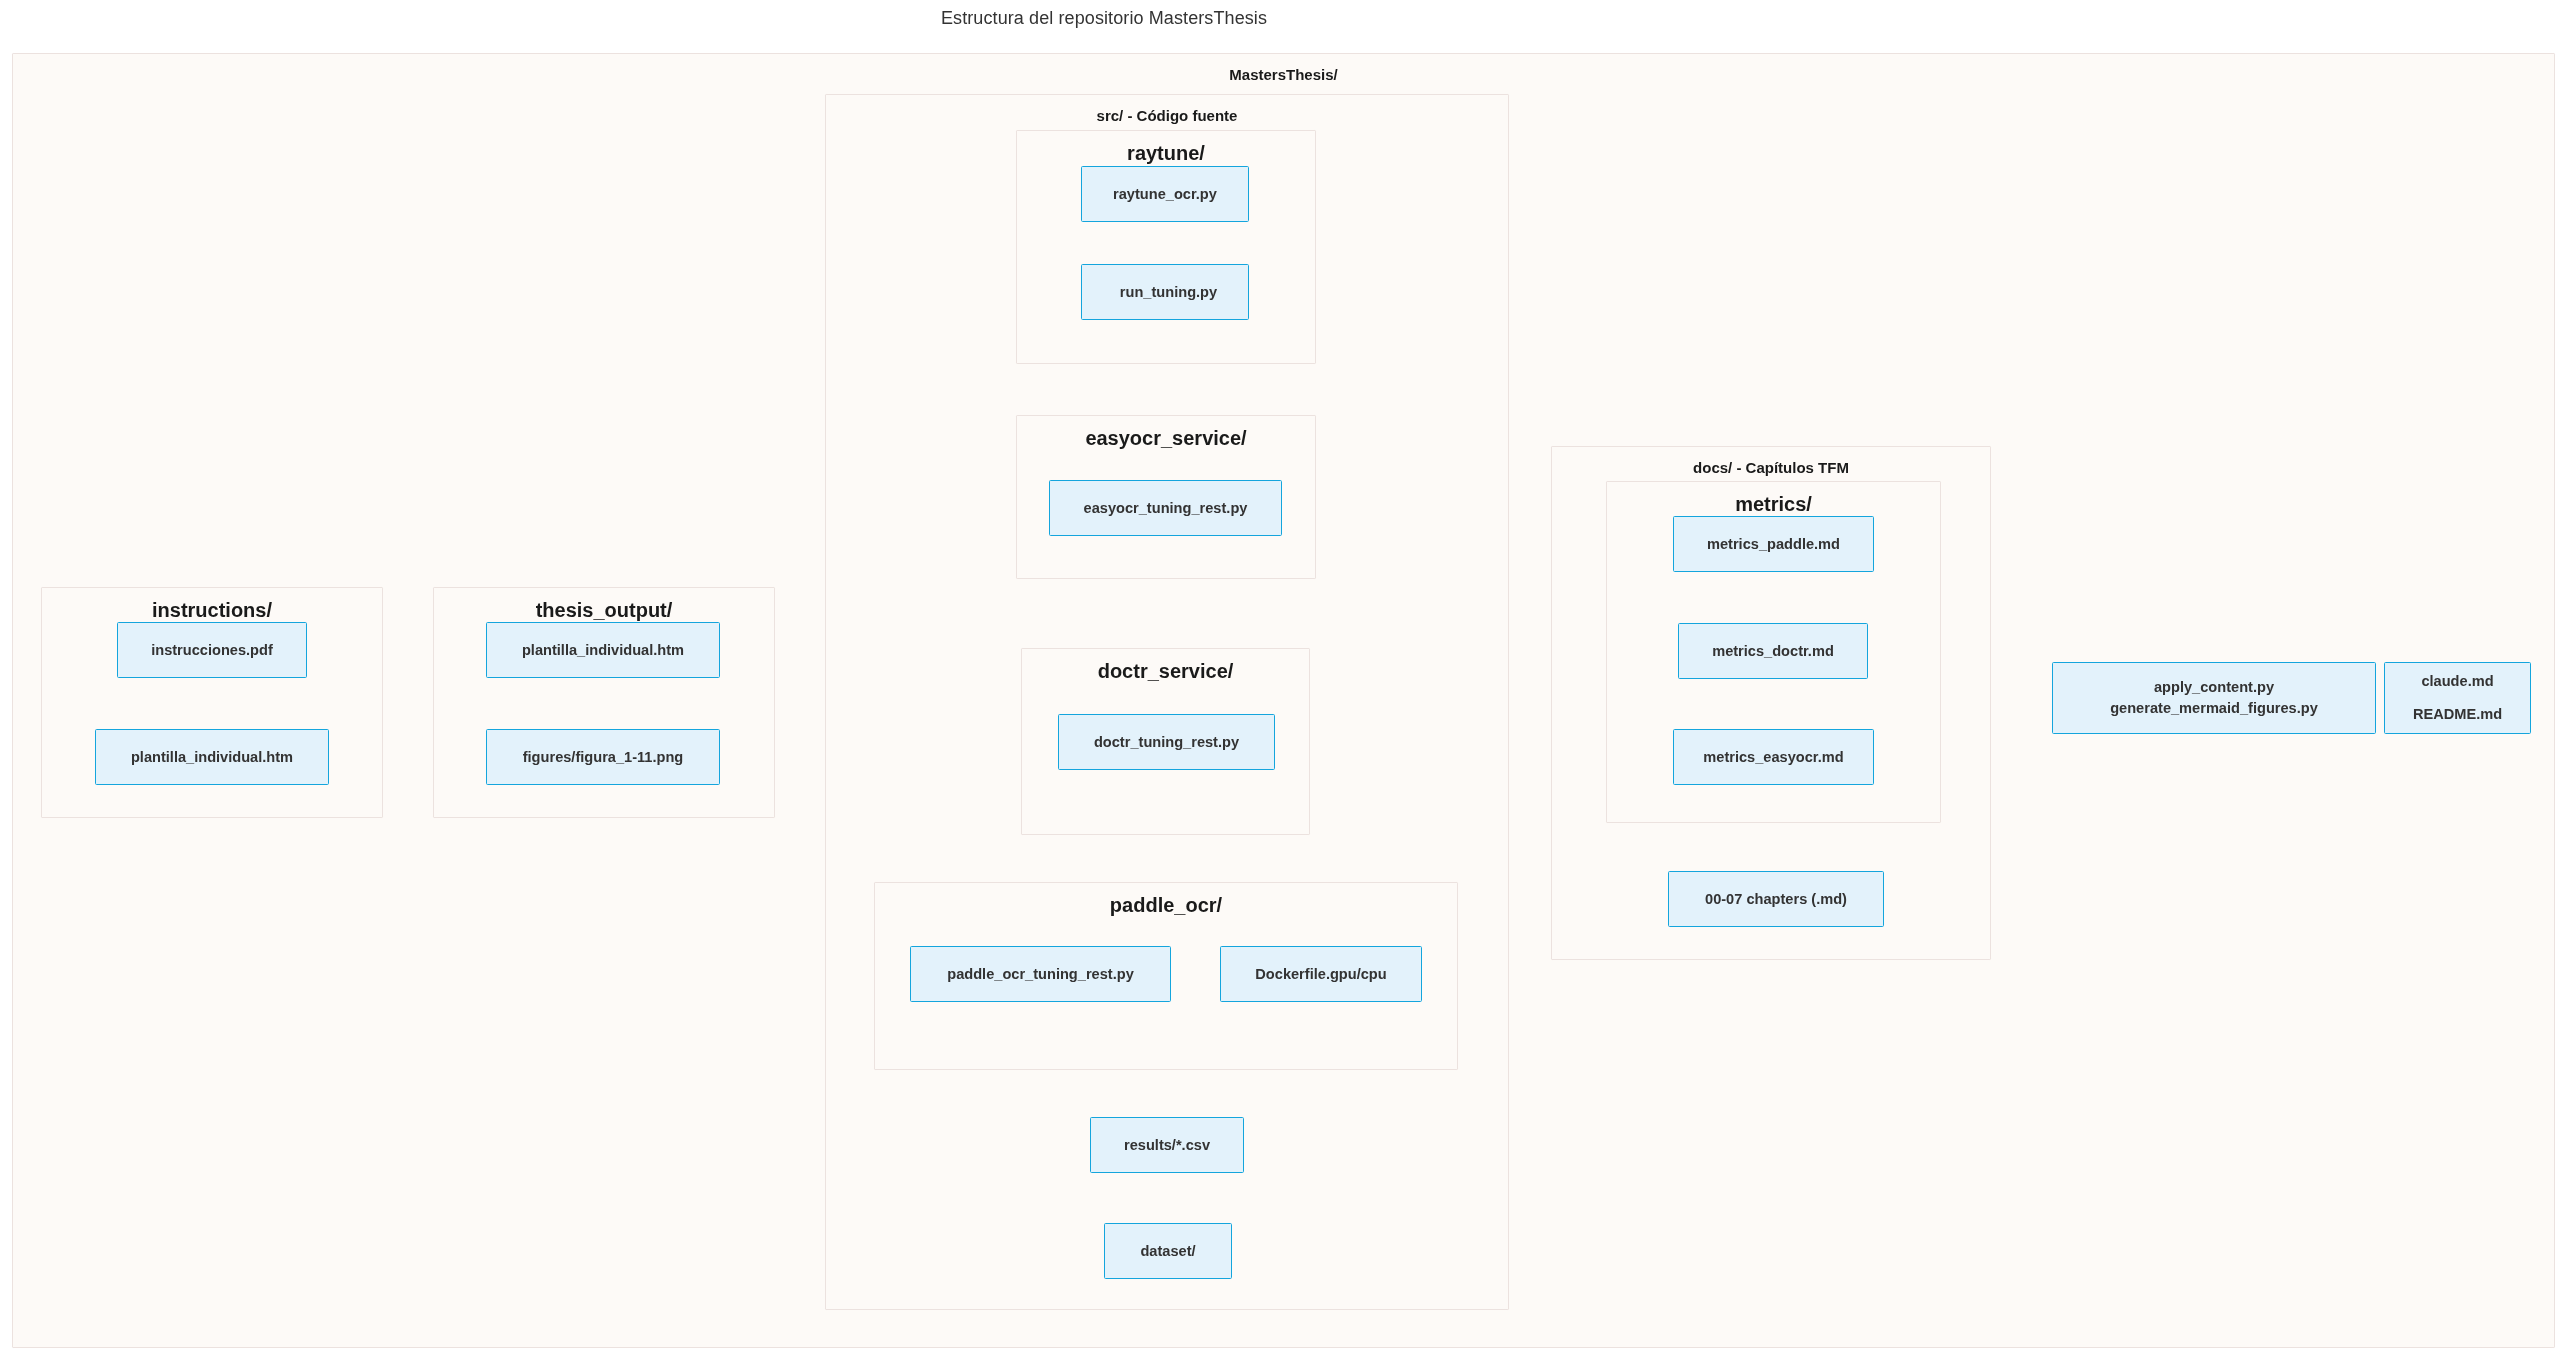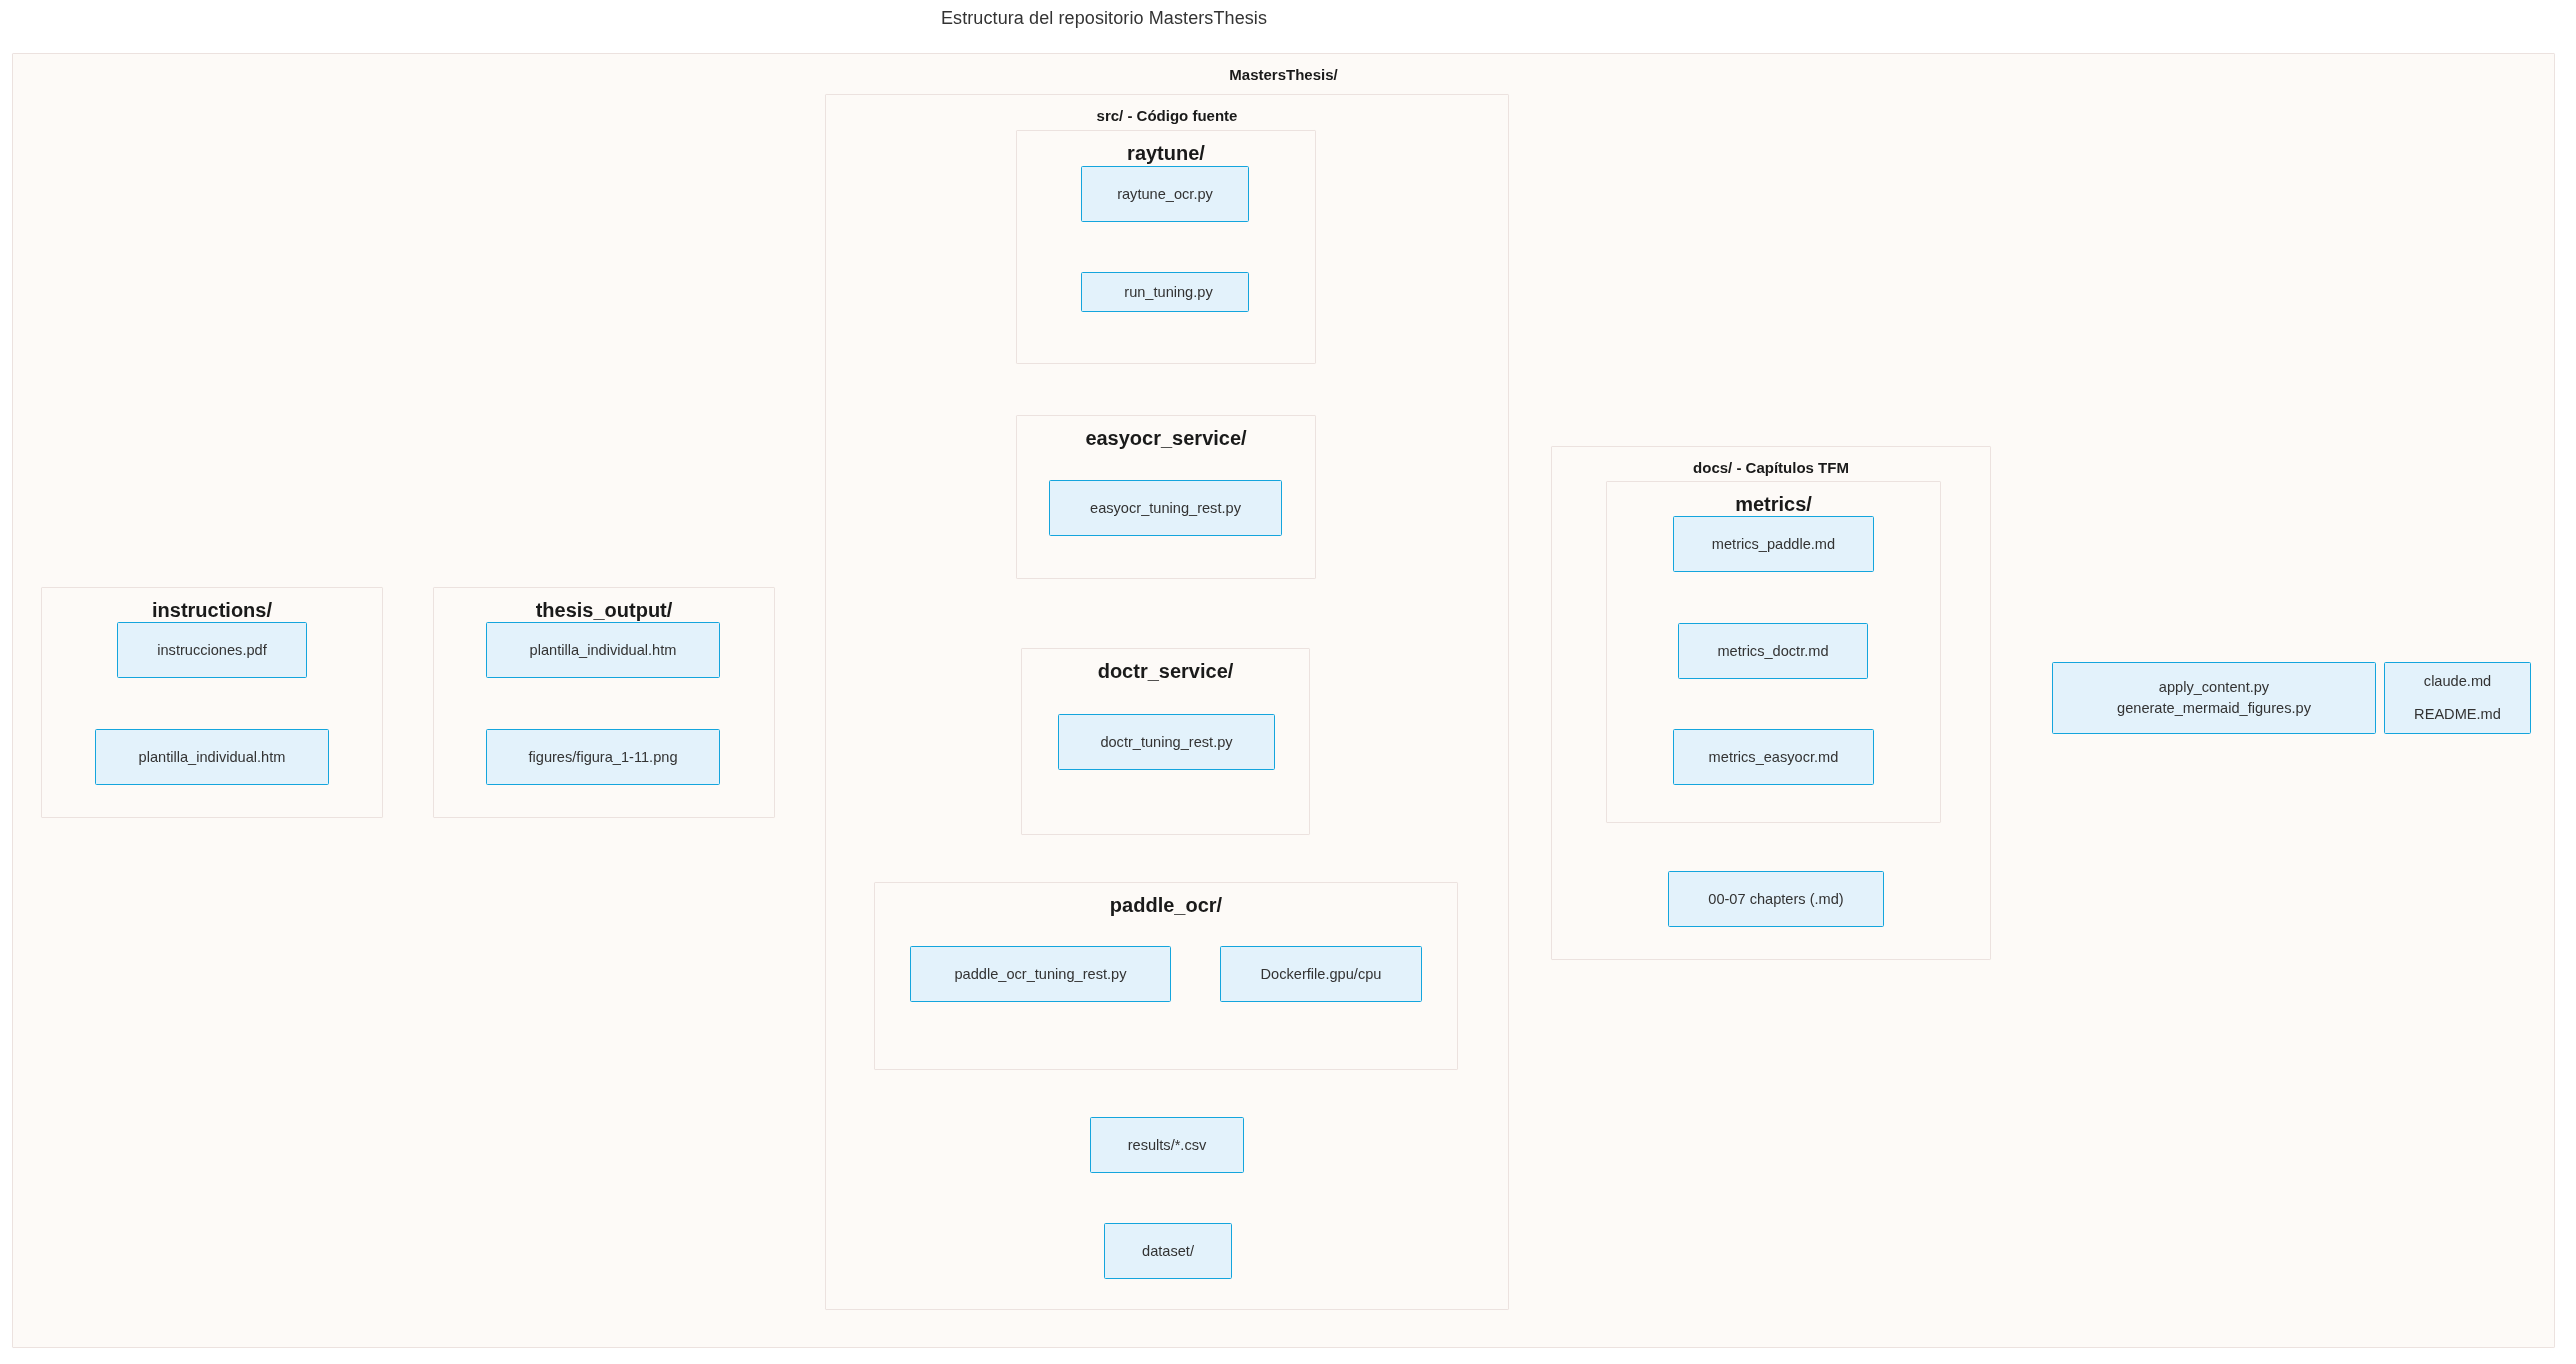--- a/index.html
+++ b/index.html
@@ -66,20 +66,21 @@
     box-sizing: border-box;
     display: flex;
     flex-direction: column;
     align-items: center;
     justify-content: center;
     color: #333333;
     font-size: 14.6px;
     line-height: 1.42;
     text-align: center;
     white-space: nowrap;
+    font-weight: bold;
   }
   .node .line {
     display: block;
   }
 </style>
 </head>
 <body>
 
 <div id="diagram-root">
 
@@ -112,21 +113,21 @@
   <div class="cluster" style="left:825px; top:94px; width:684px; height:1216px;">
     <div class="cluster-label" style="top:12px;">src/ - Código fuente</div>
   </div>
 
   <div class="cluster" style="left:1016px; top:130px; width:300px; height:234px;">
     <div class="cluster-label small" style="top:11px;">raytune/</div>
   </div>
   <div class="node" style="left:1081px; top:166px; width:168px; height:56px;">
     <span class="line">raytune_ocr.py</span>
   </div>
-  <div class="node" style="left:1081px; top:272px; width:168px; height:40px;padding-left:7px;">
+  <div class="node" style="left:1081px; top:264px; width:168px; height:56px;padding-left:7px;">
     <span class="line">run_tuning.py</span>
   </div>
 
   <div class="cluster" style="left:1016px; top:415px; width:300px; height:164px;">
     <div class="cluster-label small" style="top:11px;">easyocr_service/</div>
   </div>
   <div class="node" style="left:1049px; top:480px; width:233px; height:56px;">
     <span class="line">easyocr_tuning_rest.py</span>
   </div>
 

